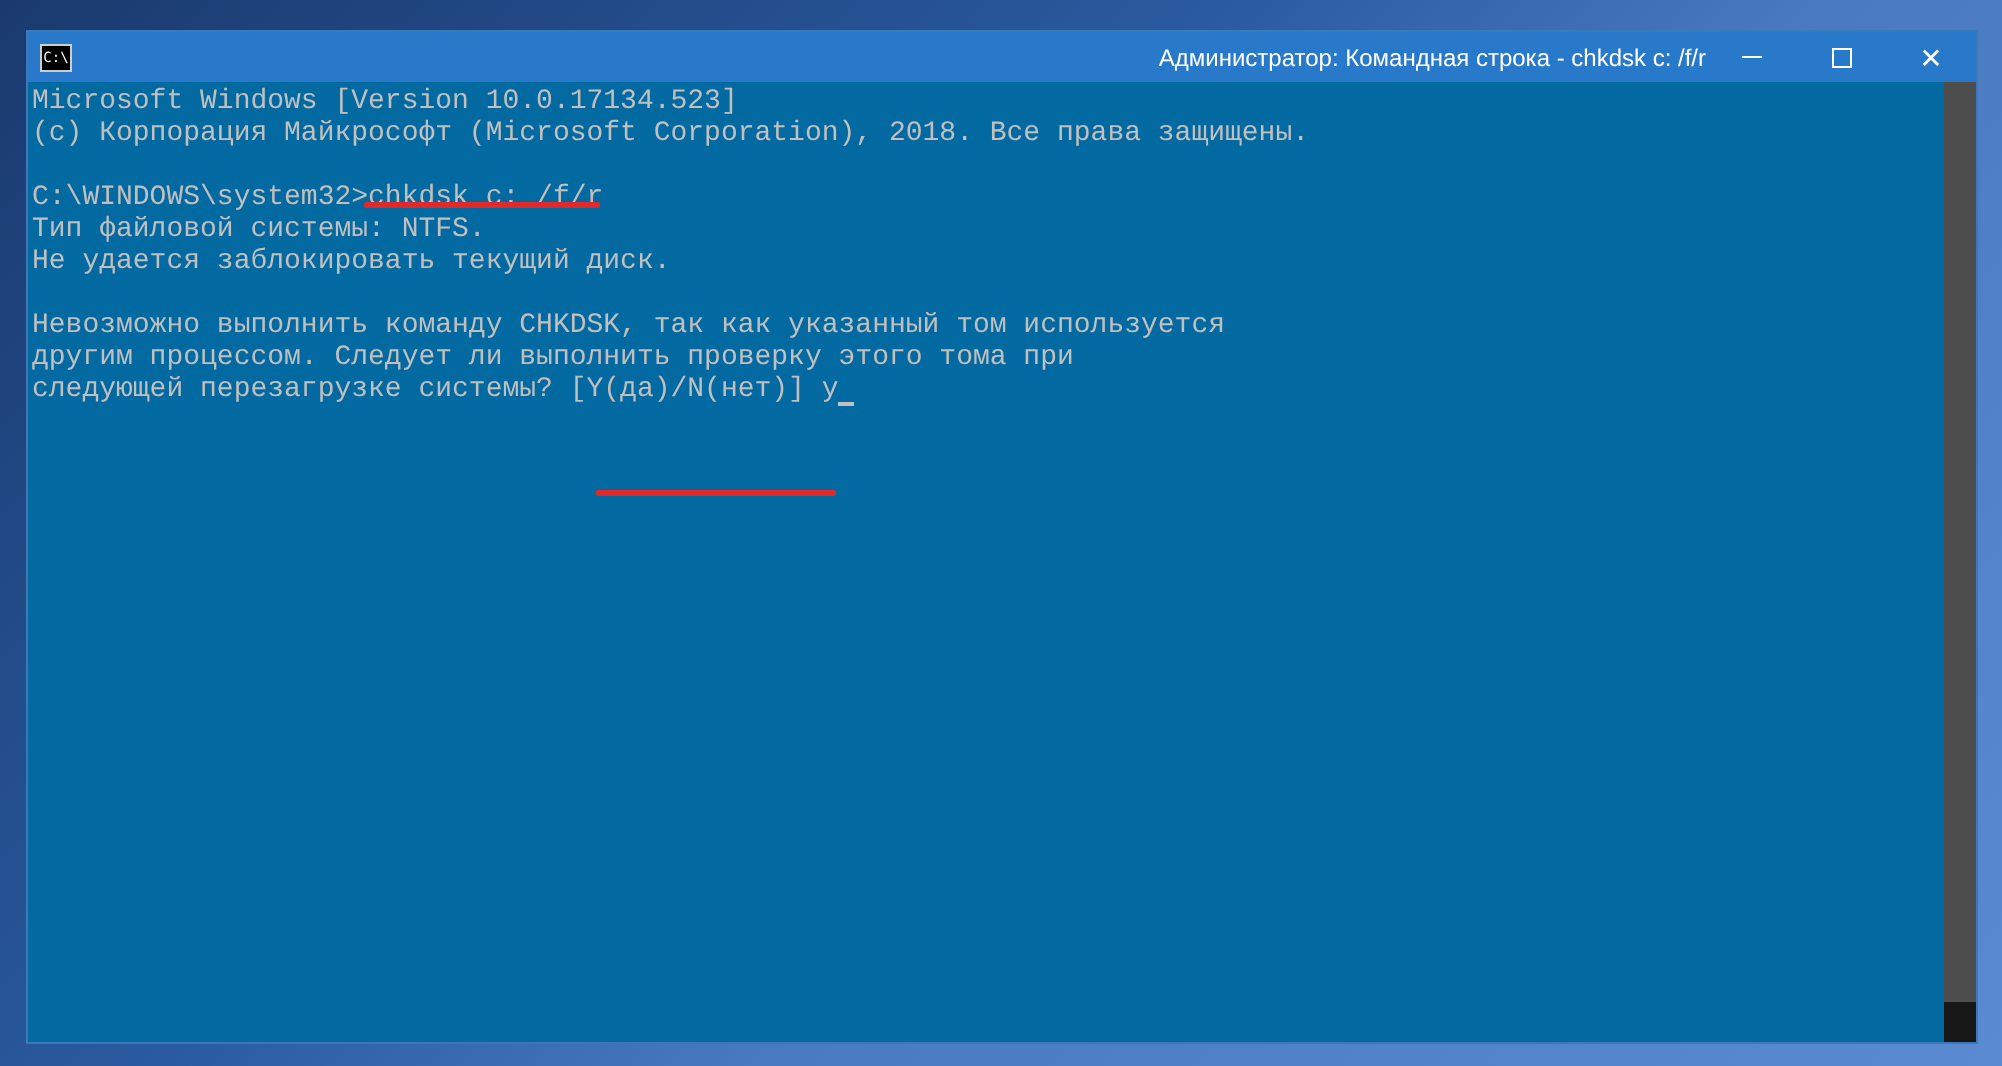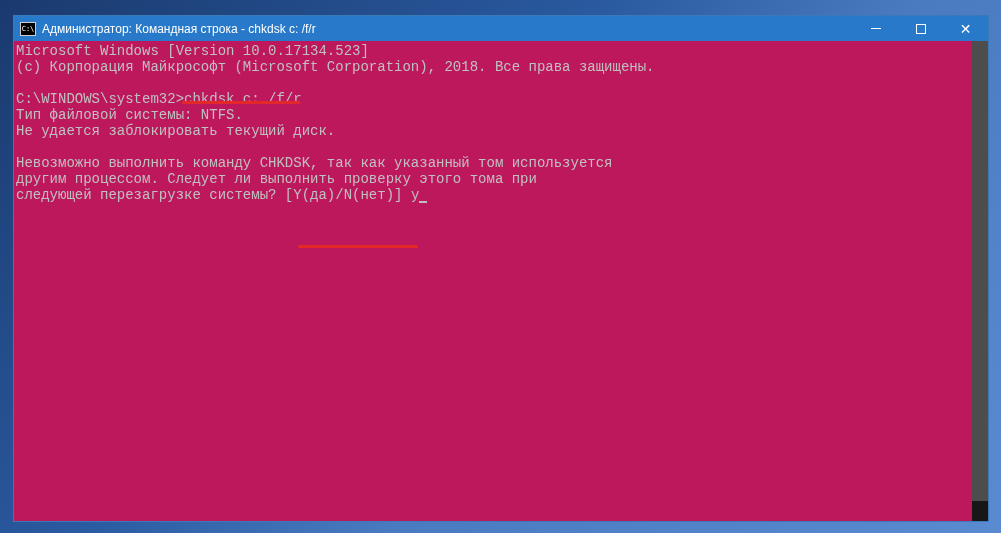--- a/index.html
+++ b/index.html
@@ -45,37 +45,38 @@
       align-items: center;
       justify-content: center;
       font-size: 7px;
       color: #fff;
       font-family: monospace;
     }
     .titlebar-text {
       flex: 1;
       white-space: nowrap;
       overflow: hidden;
+      text-align: right;
     }
     .titlebar-buttons {
       display: flex;
       height: 100%;
     }
     .titlebar-button {
       width: 45px;
       height: 100%;
       display: flex;
       align-items: center;
       justify-content: center;
       color: #fff;
       font-size: 13px;
     }
     .terminal-body {
       flex: 1;
-      background: #be185d;
+      background: #0369a1;
       position: relative;
       padding: 2px 2px;
       color: #c0c0c0;
       font-family: Consolas, "Courier New", monospace;
       font-size: 14px;
       line-height: 16px;
       white-space: pre;
       overflow: hidden;
     }
     .scrollbar {

